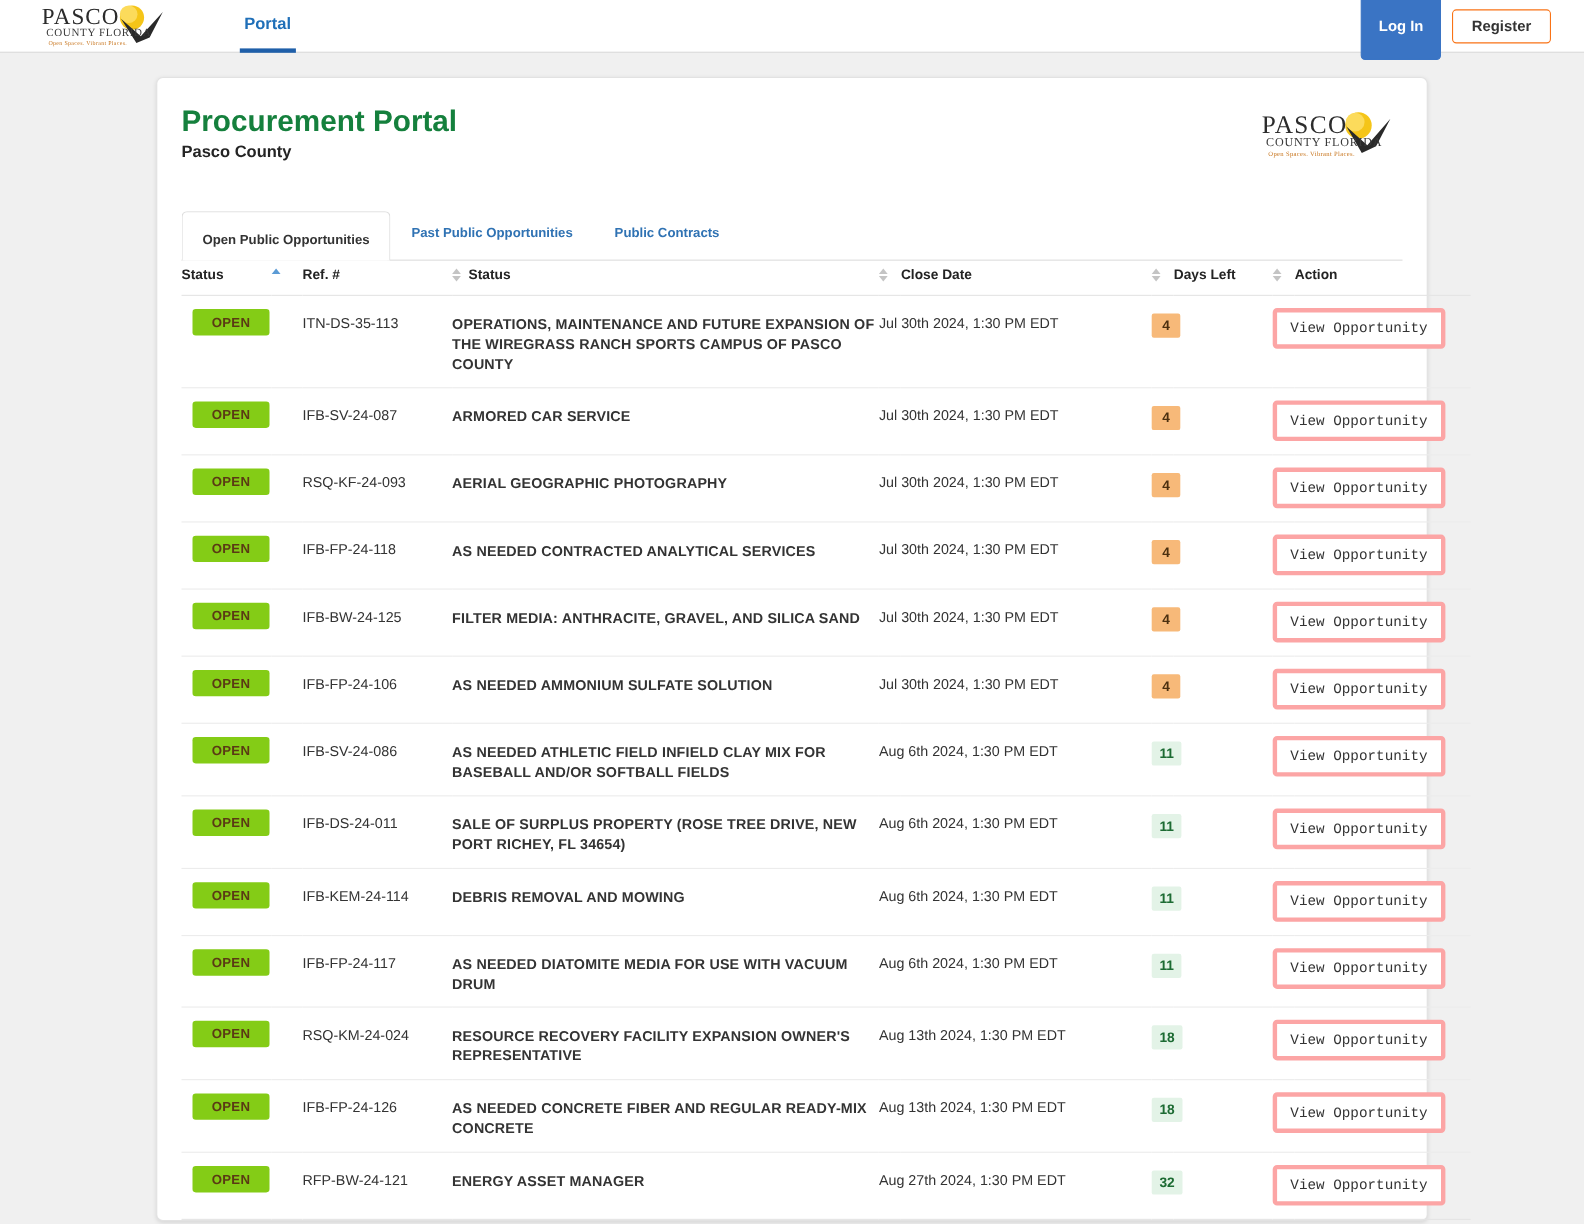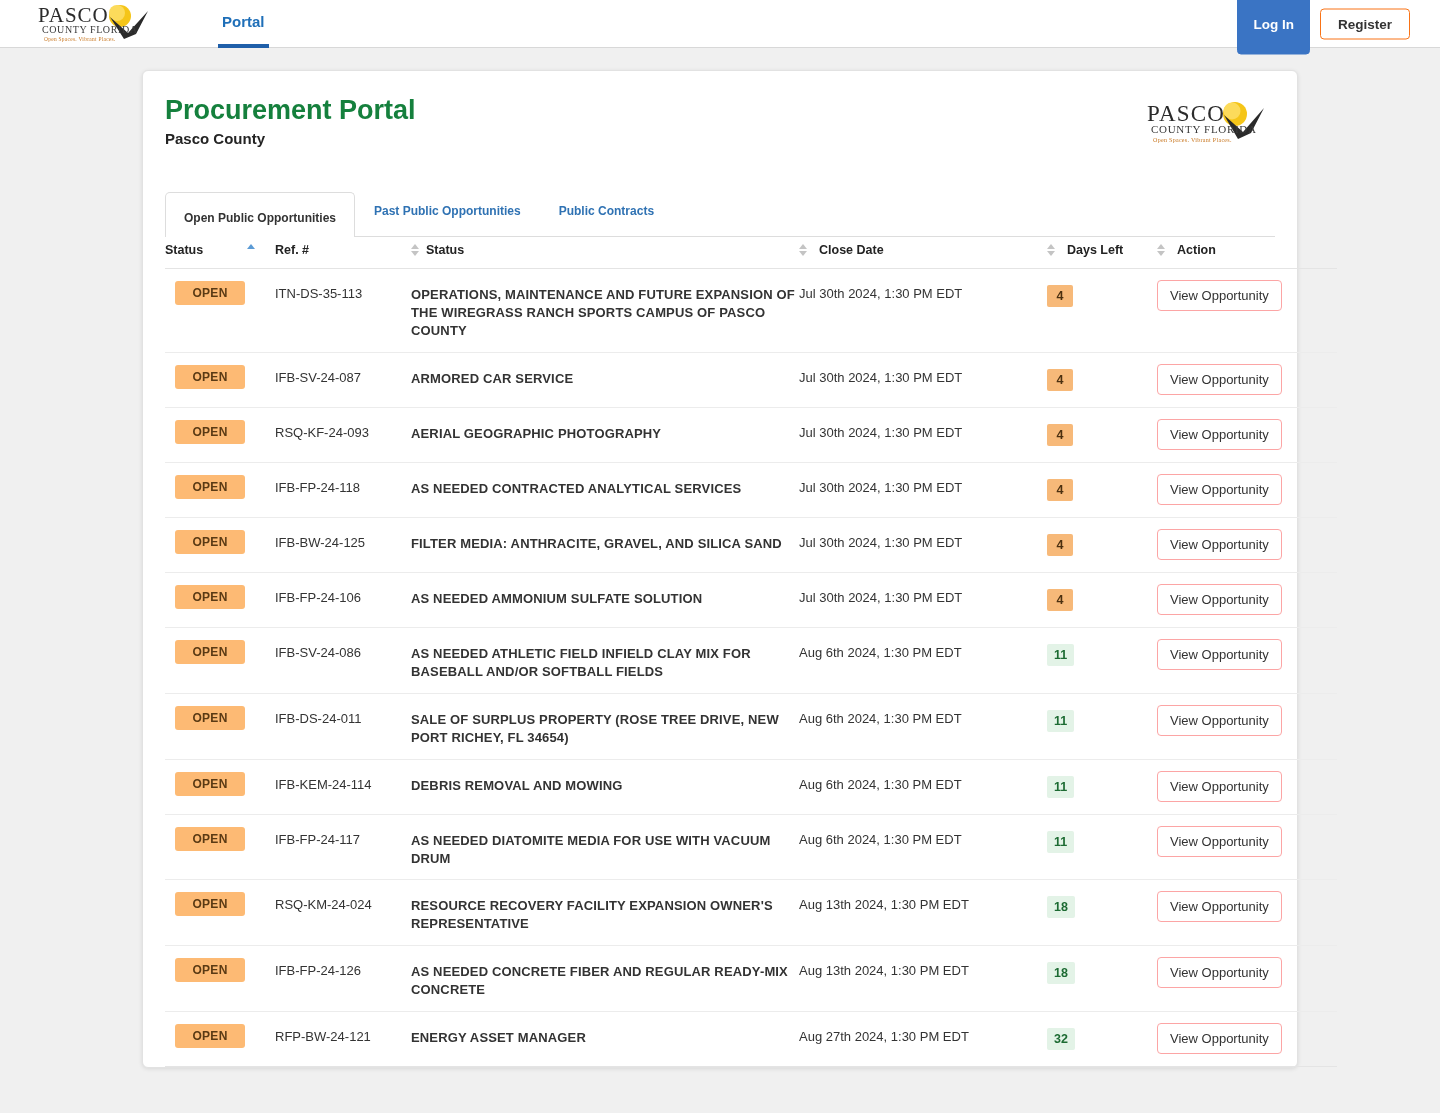--- a/index.html
+++ b/index.html
@@ -186,21 +186,21 @@
     border-bottom: 1px solid #ececec;
     padding: 12px 0;
     vertical-align: top;
     font-size: 13px;
     color: #333333;
   }
   table.opp tbody tr:last-child td { border-bottom: 1px solid #e4e4e4; }
 
   .badge-open {
     display: inline-block;
-    background: #fdba74;
+    background: #84cc16;
     color: #5a3a14;
     font-size: 12px;
     font-weight: bold;
     letter-spacing: .3px;
     padding: 5px 0;
     width: 70px;
     text-align: center;
     border-radius: 3px;
     margin-left: 10px;
   }
@@ -223,28 +223,28 @@
     font-size: 12.5px;
     font-weight: bold;
     text-align: center;
     border-radius: 2px;
   }
   .days-badge.warn { background: #f7b979; color: #4c3010; }
   .days-badge.ok   { background: #e3f3e7; color: #1d6b33; }
   .act-cell { padding-top: 11px !important; }
   .btn-view {
     background: #ffffff;
-    border: 1px solid #fca5a5;
+    border: 4px solid #fca5a5;
     border-radius: 4px;
     font-size: 13px;
     color: #333333;
     padding: 7px 12px;
     cursor: pointer;
     white-space: nowrap;
-    font-family: Liberation Sans, sans-serif;
+    font-family: Liberation Mono, monospace;
   }
 
   
   .sort-icon { display: inline-block; width: 9px; height: 14px; position: relative; flex: none; }
   .sort-icon i {
     position: absolute; left: 0; width: 0; height: 0;
     border-left: 4.5px solid transparent; border-right: 4.5px solid transparent;
   }
   .sort-icon i.up   { top: 1px;  border-bottom: 5px solid #c4c4c4; }
   .sort-icon i.down { bottom: 1px; border-top: 5px solid #c4c4c4; }

